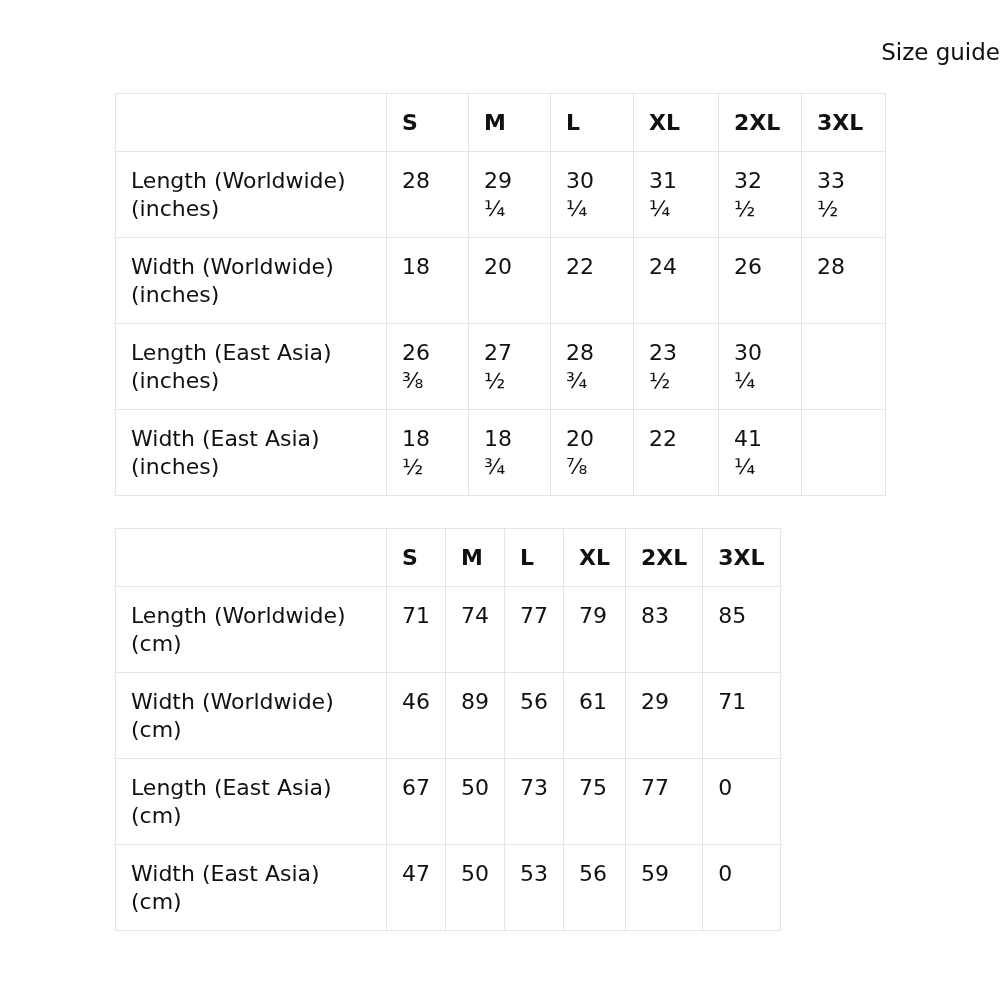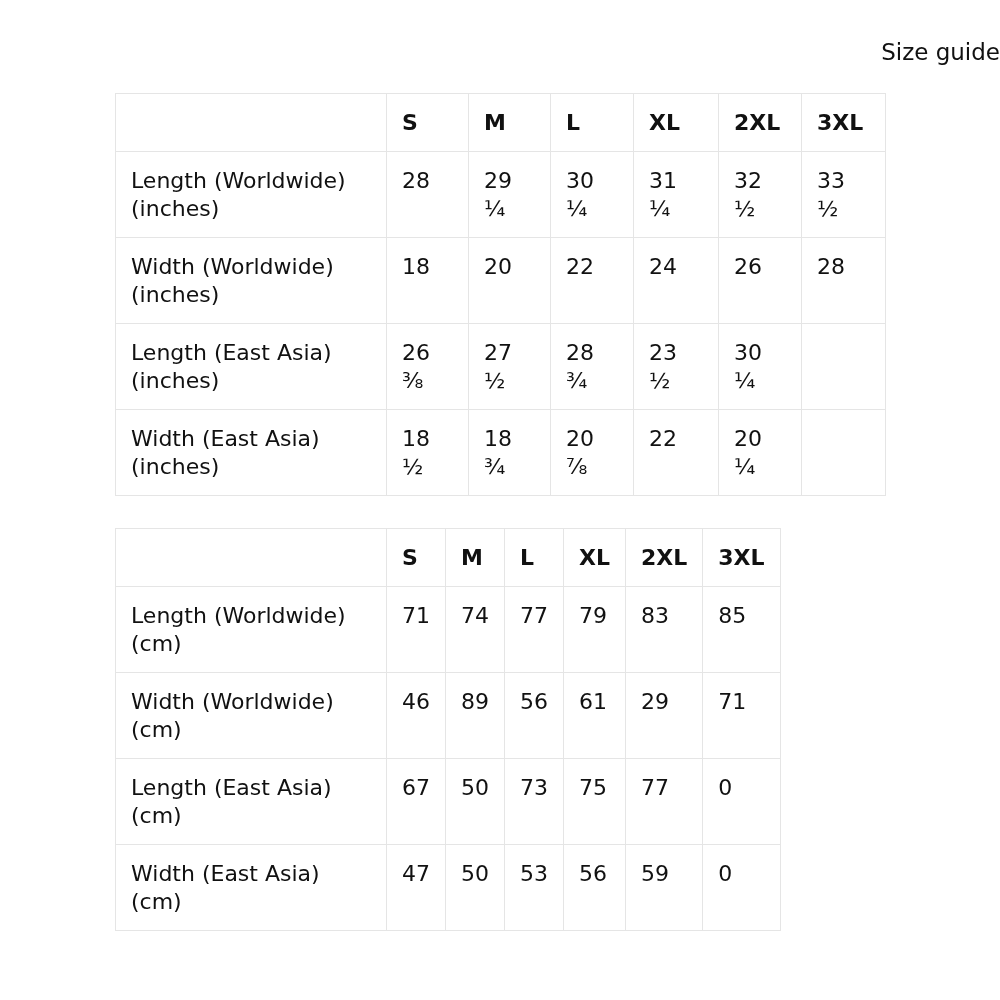--- a/index.html
+++ b/index.html
@@ -110,21 +110,21 @@
       <tr>
         <td class="row-label">Width (East Asia)
 (inches)</td>
         <td>18
 ½</td>
         <td>18
 ¾</td>
         <td>20
 ⅞</td>
         <td>22</td>
-        <td>20 ¼</td>
+        <td>41 ¼</td>
         <td></td>
       </tr>
     </tbody>
   </table>
 
   <div class="table-gap"></div>
 
   <table class="size-table">
     <colgroup>
       <col style="width:271px">

